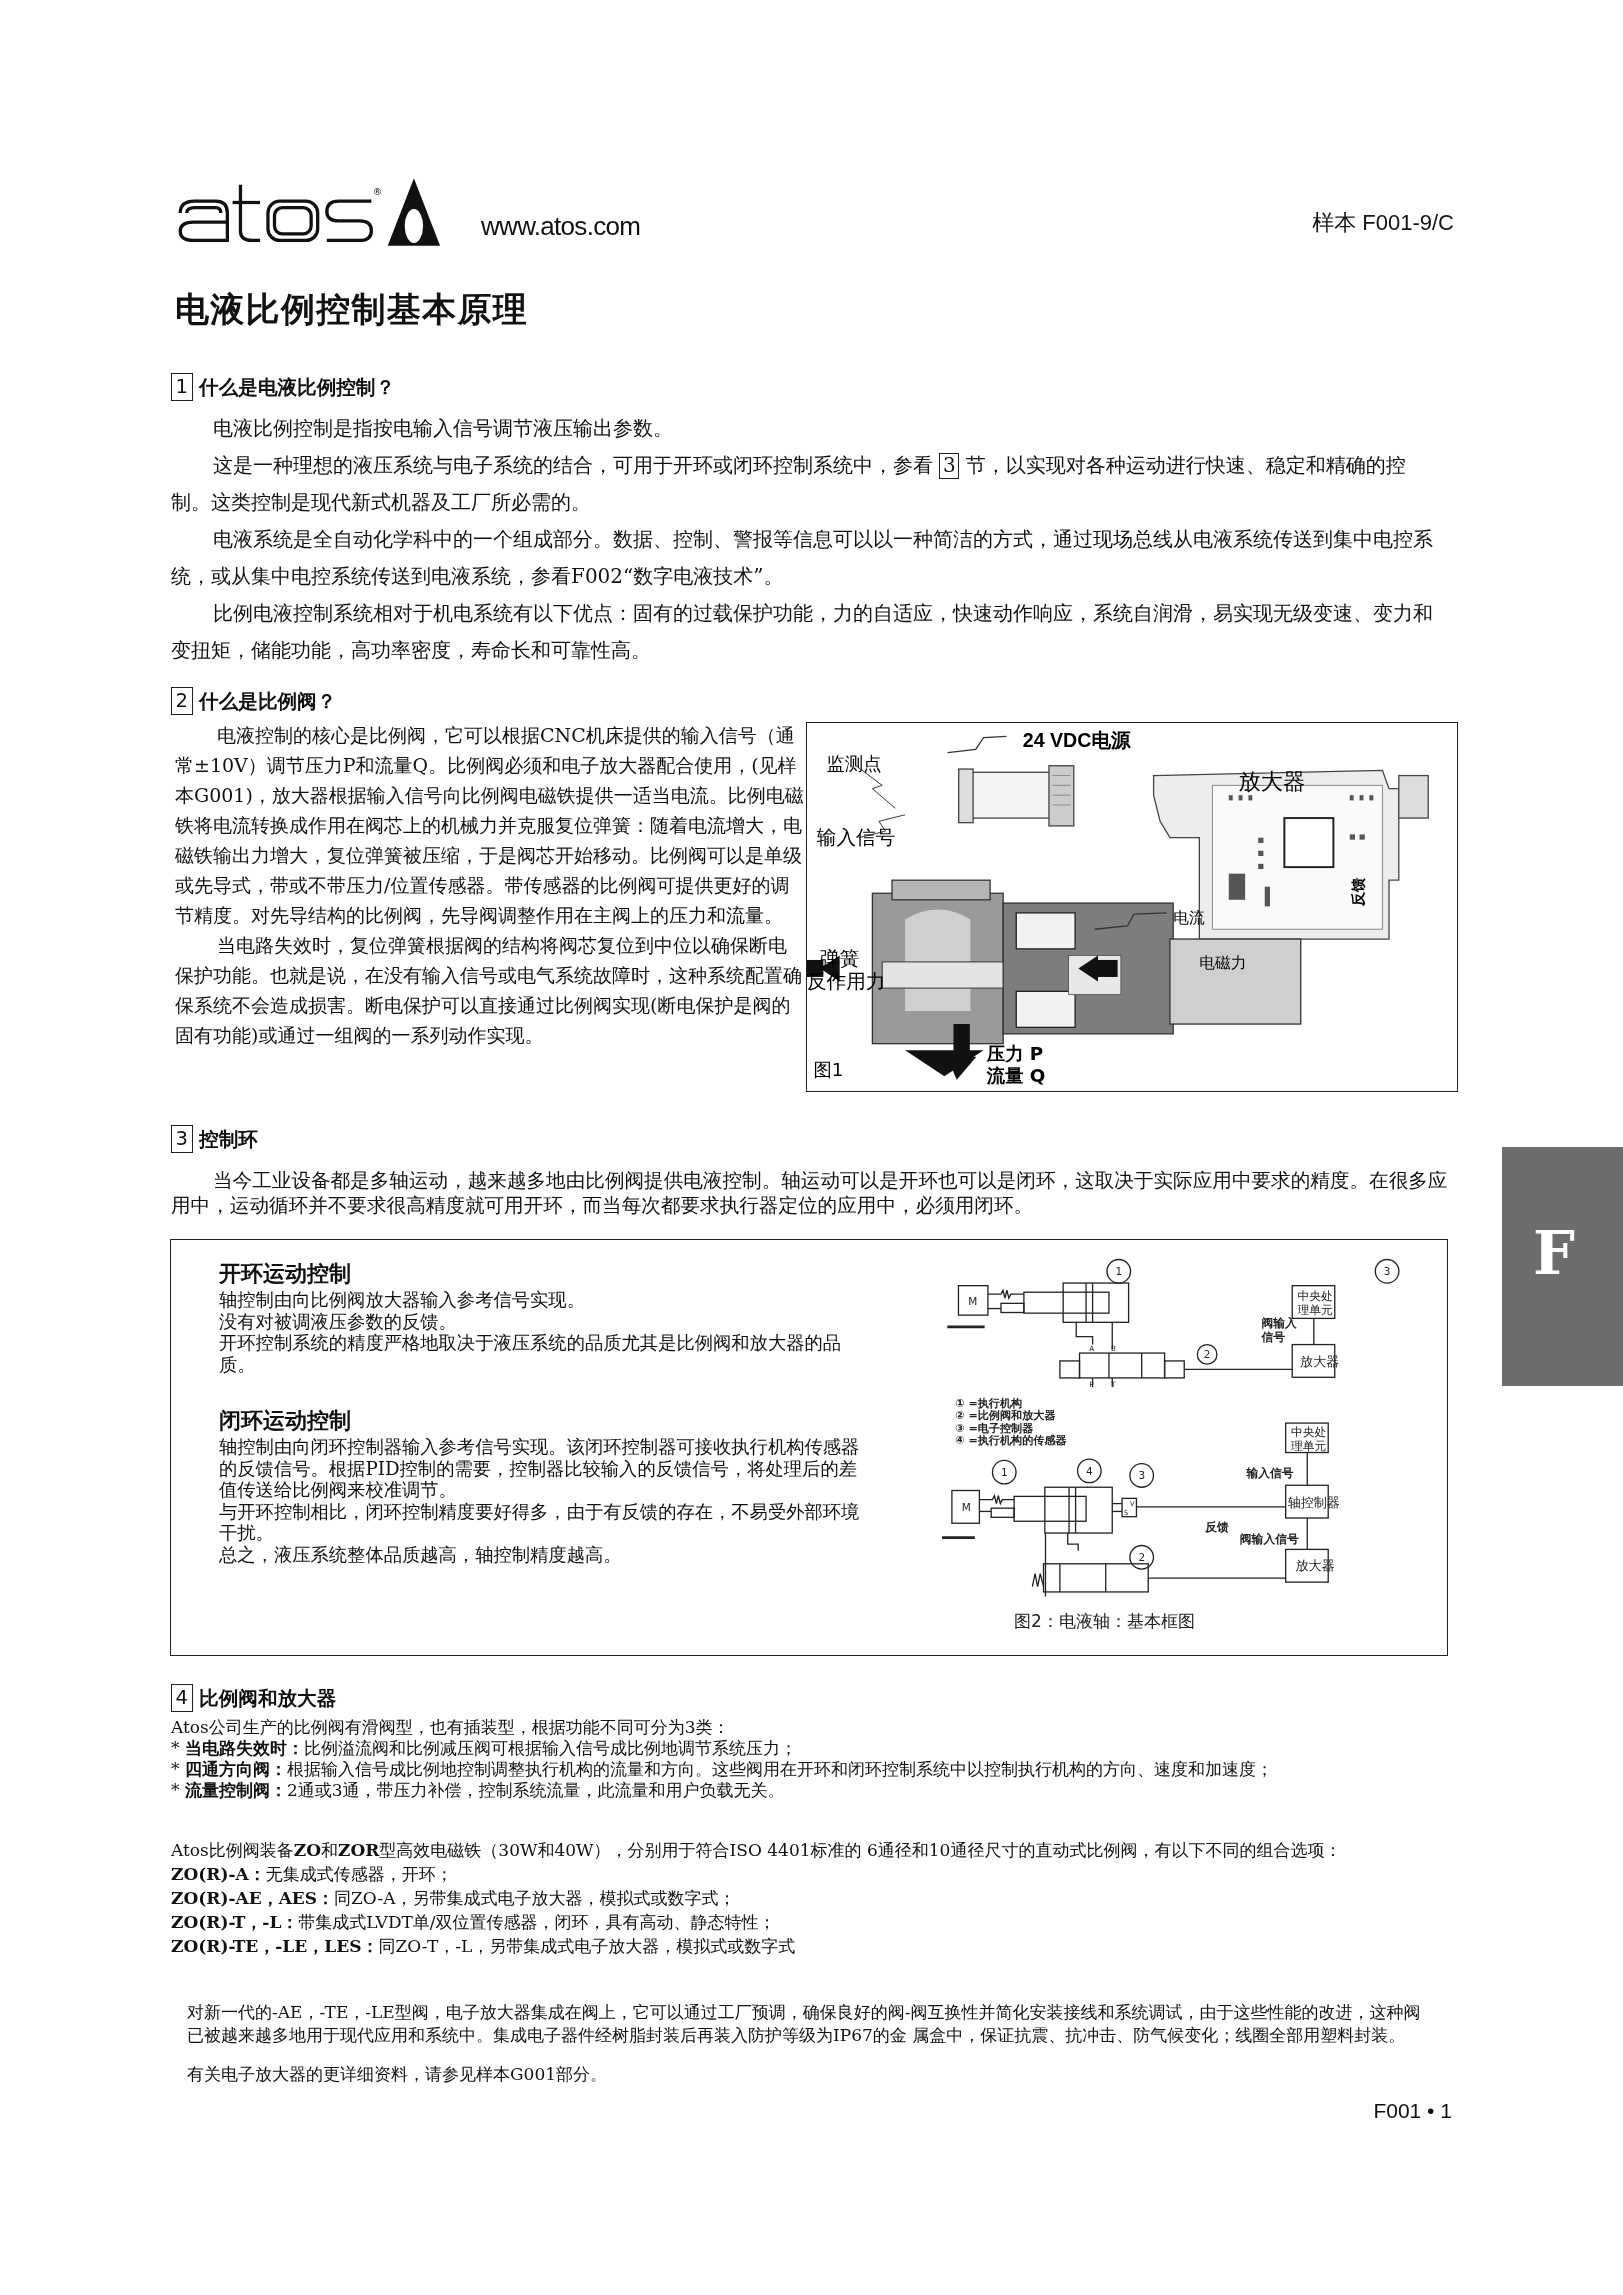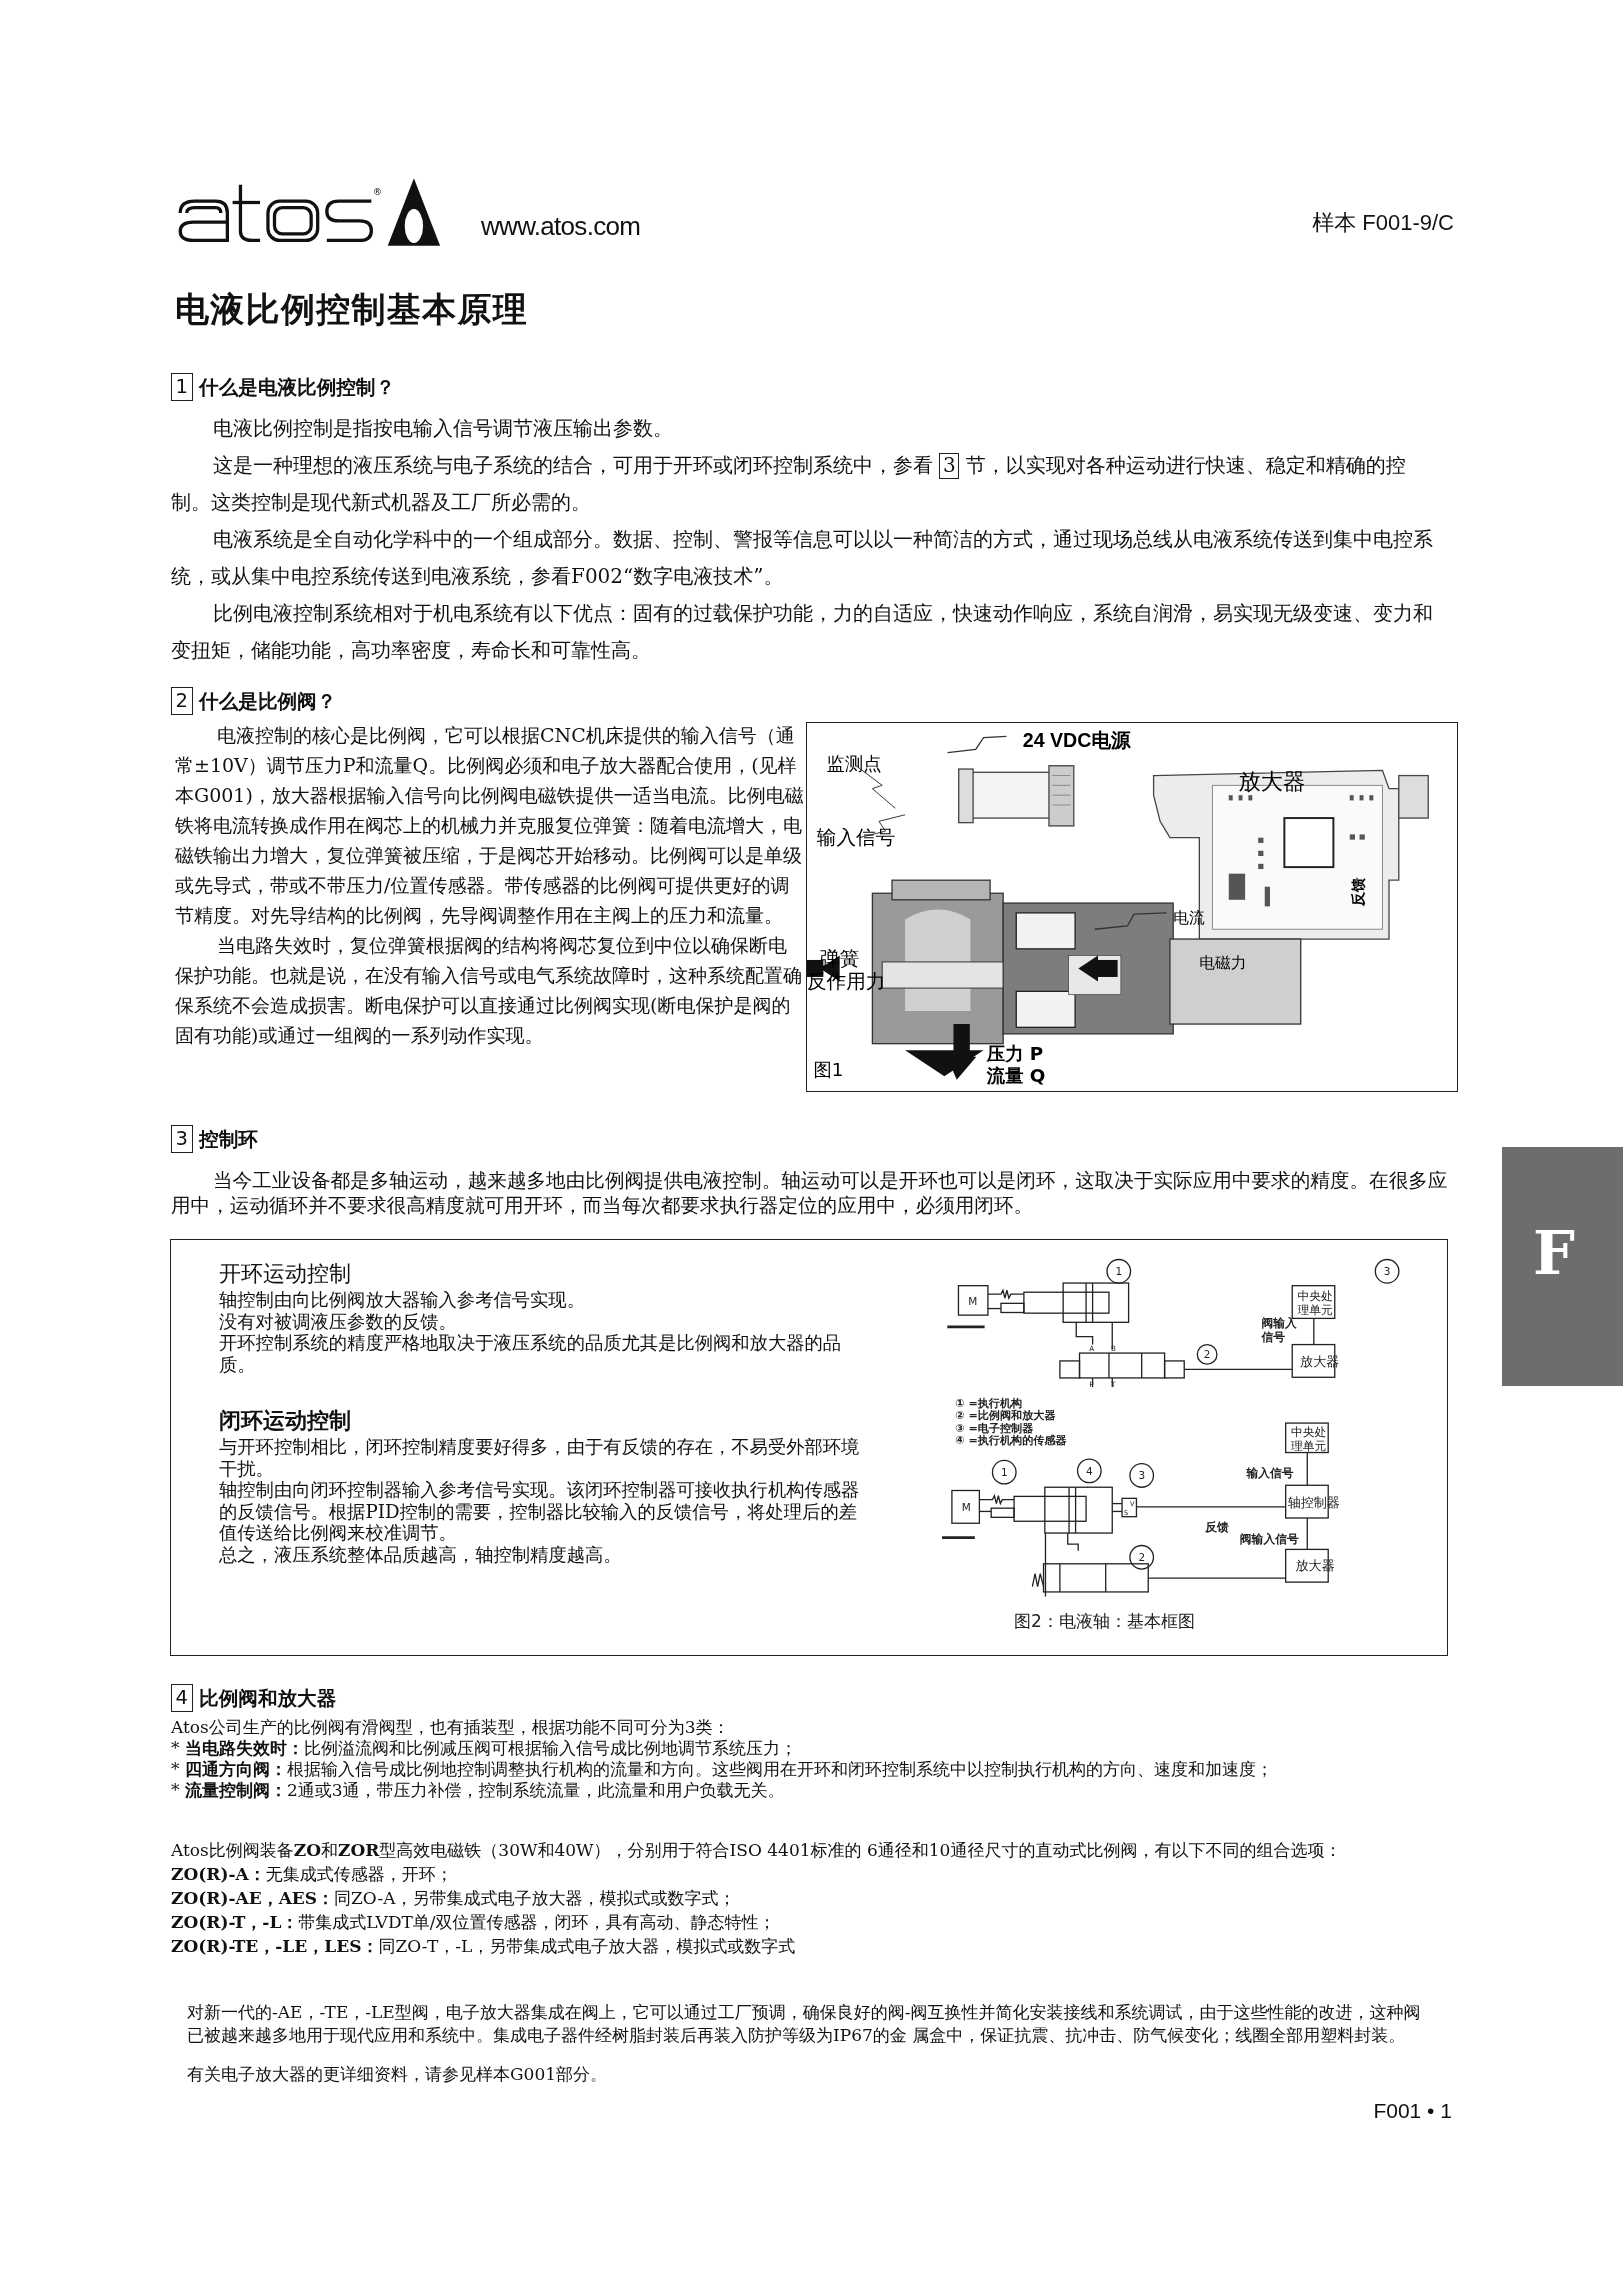--- a/index.html
+++ b/index.html
@@ -29,21 +29,21 @@
     #s2 { left:171px; top:687px; }
     #s2-body { left:175px; top:720px; width:629px; }
     #s2-body .para { font-size:19px; line-height:30px; }
     #fig1 { left:806px; top:722px; width:650px; height:368px; border:1.3px solid #222; }
 
     
     #s3 { left:171px; top:1125px; }
     #s3-body { left:171px; top:1161px; width:1282px;margin-top:7px; }
     #s3-body .para { font-size:19.6px; line-height:25px; }
     #loop-box { left:170px; top:1239px; width:1276px; height:415px; border:1.3px solid #222; }
-    #open-title { left:219px; top:1259px; font-size:22px; font-weight:normal; }
+    #open-title { left:219px; top:1259px; font-size:22px; font-weight:bold; }
     #open-body { left:219px; top:1289px; width:641px; font-size:18.3px; line-height:21.6px; }
     #closed-title { left:219px; top:1406px; font-size:22px; font-weight:bold; }
     #closed-body { left:219px; top:1436px; width:641px; font-size:18.3px; line-height:21.6px; }
     #fig2 { left:929px; top:1243px; width:517px; height:406px; }
 
     
     #s4 { left:171px; top:1684px; }
     #s4-body { left:171px; top:1717px; width:1282px; font-size:17px; line-height:21px; }
     #s4-body p { margin:0; }
     .bold { font-weight:bold; }
@@ -189,22 +189,22 @@
 
 <div id="loop-box" class="abs"></div>
 <div id="open-title" class="abs">开环运动控制</div>
 <div id="open-body" class="abs serif">
   <div>轴控制由向比例阀放大器输入参考信号实现。</div>
   <div>没有对被调液压参数的反馈。</div>
   <div>开环控制系统的精度严格地取决于液压系统的品质尤其是比例阀和放大器的品质。</div>
 </div>
 <div id="closed-title" class="abs">闭环运动控制</div>
 <div id="closed-body" class="abs serif">
+  <div>轴控制由向闭环控制器输入参考信号实现。该闭环控制器可接收执行机构传感器的反馈信号。根据PID控制的需要，控制器比较输入的反馈信号，将处理后的差值传送给比例阀来校准调节。</div>
   <div>与开环控制相比，闭环控制精度要好得多，由于有反馈的存在，不易受外部环境干扰。</div>
-  <div>轴控制由向闭环控制器输入参考信号实现。该闭环控制器可接收执行机构传感器的反馈信号。根据PID控制的需要，控制器比较输入的反馈信号，将处理后的差值传送给比例阀来校准调节。</div>
   <div>总之，液压系统整体品质越高，轴控制精度越高。</div>
 </div>
 
 <div id="fig2" class="abs">
   <svg width="517" height="406" viewBox="0 0 790 620" font-family="DejaVu Sans, sans-serif">
     <g stroke="#222" stroke-width="2" fill="none">
 
       <circle cx="290" cy="43" r="18"></circle>
       <circle cx="700" cy="43" r="18"></circle>
       <rect x="45" y="65" width="45" height="45"></rect>

